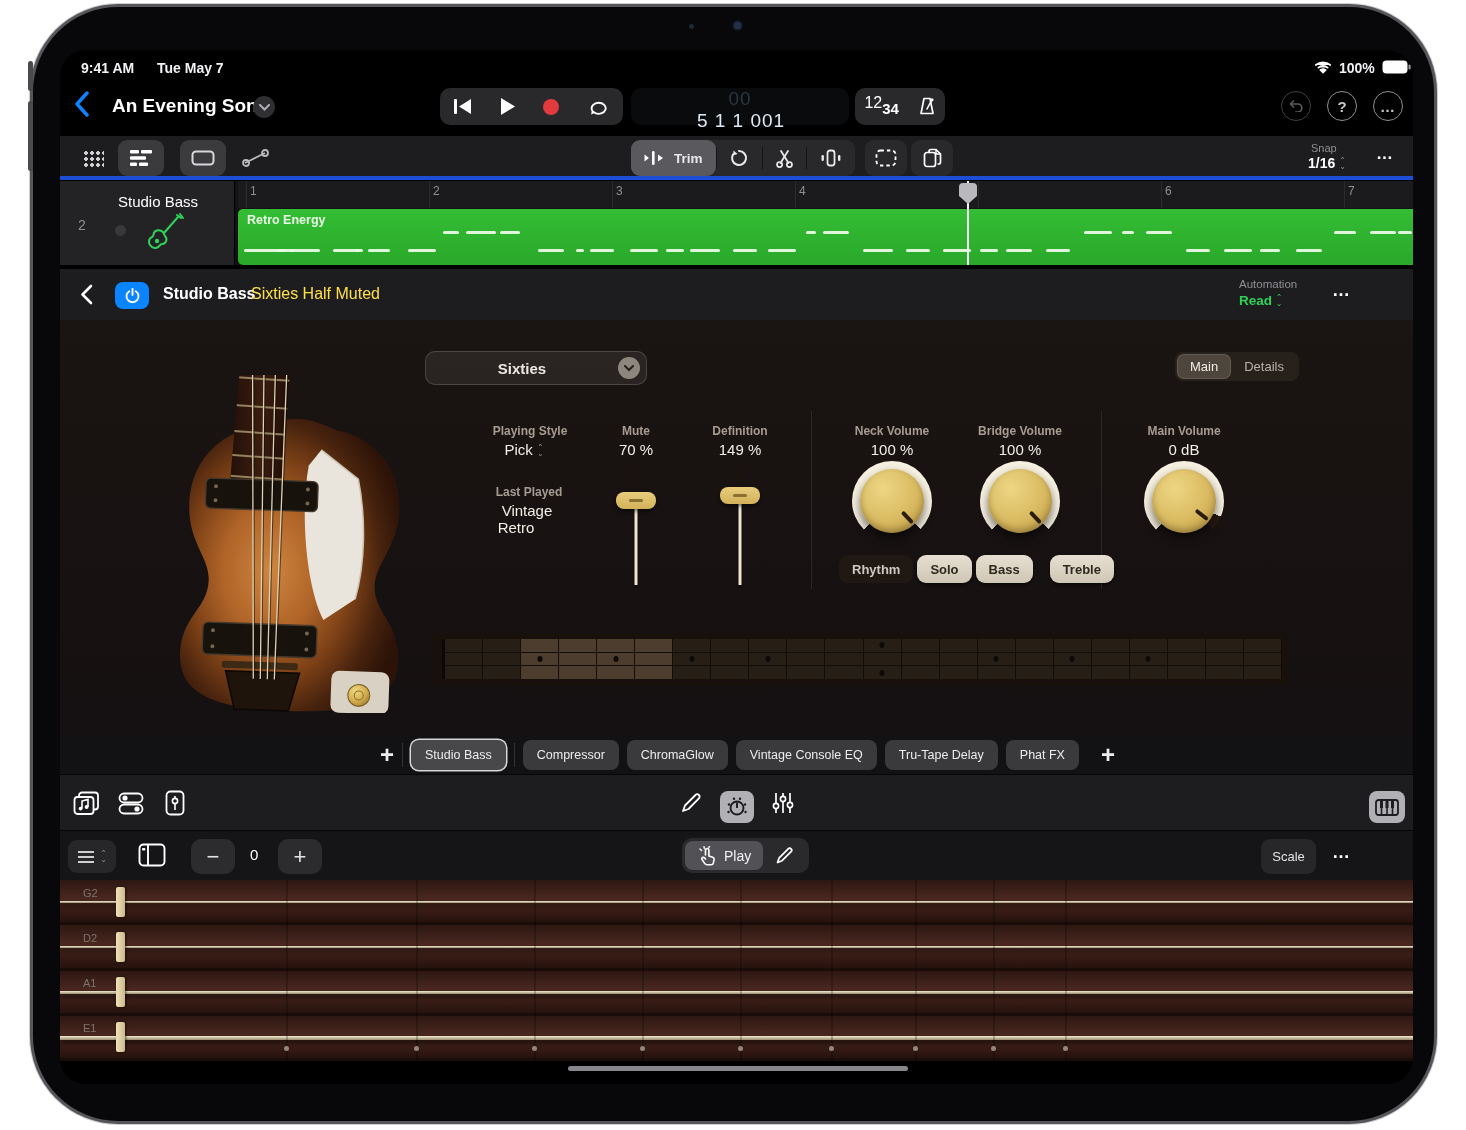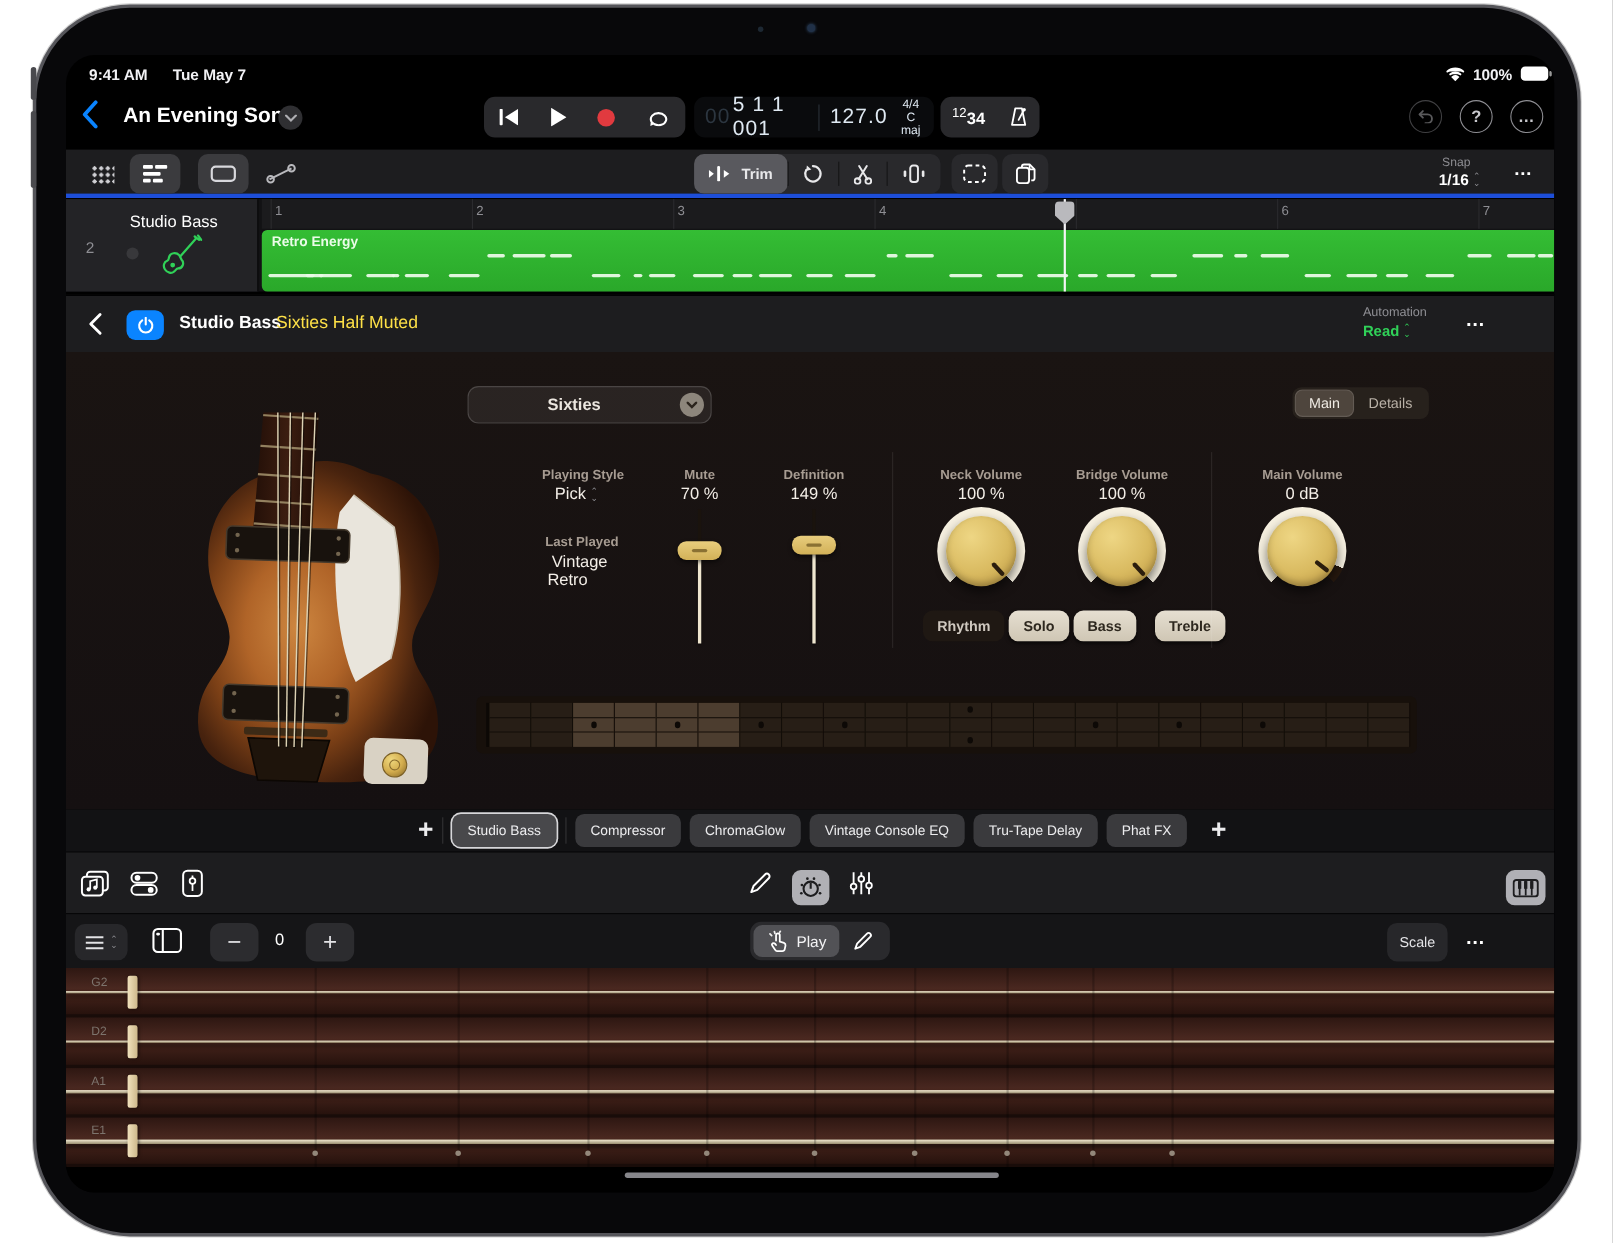--- a/index.html
+++ b/index.html
@@ -8,21 +8,21 @@
   
   .device { position:absolute; left:30px; top:4px; width:1407px; height:1120px; border-radius:88px;
             background:#08080a; border:3px solid #55555a; box-shadow:0 0 0 1px #cfcfcf; }
   .side-btn { position:absolute; left:-5px; width:5px; background:#4a4a4e; border-radius:3px; }
   .cam-dot { position:absolute; border-radius:50%; }
   .screen { position:absolute; left:27px; top:43px; width:1353px; height:1034px; border-radius:26px; background:#000; overflow:hidden; }
   
   .statusbar { position:absolute; left:0; top:0; width:100%; height:32px; color:#f2f2f5; font-size:14px; font-weight:bold; }
   .row-flex { display:flex; align-items:center; }
   .transport-cluster { background:#29292c; border-radius:10px; display:flex; align-items:center; justify-content:space-around; }
-  .lcd { background:#0a0b0d; border-radius:10px; display:flex; align-items:center; color:#dfe9f2; }
+  .lcd { background:#0a0b0d; border-radius:10px; display:flex; align-items:center; color:#dfe9f2;flex-direction:column; }
   .lcd .big { font-size:19px; letter-spacing:1px; }
   .lcd .dim { color:#2c3640; }
   .lcd-div { width:1px; height:24px; background:#2a3138; margin:0 10px; }
   .lcd .sig { font-size:11px; line-height:12px; text-align:center; color:#dfe9f2; }
   .ringbtn { width:30px; height:30px; border-radius:50%; border:1.6px solid #8e8e93; color:#c7c7cc; display:flex; align-items:center; justify-content:center; font-size:15px; font-weight:bold; }
   .updown { display:inline-flex; flex-direction:column; font-size:8px; line-height:6px; vertical-align:middle; font-weight:normal; }
   
   .toolbar { position:absolute; left:0; top:86px; width:100%; height:44px; background:#1d1d1f; border-bottom:4px solid #1d4ed8; }
   .tbtn { position:absolute; top:4px; height:36px; border-radius:9px; display:flex; align-items:center; justify-content:center; }
   .tbtn.sel { background:#3b3b3e; }
@@ -171,21 +171,21 @@
       <span class="big" style="margin-left:2px;">5 1 1 001</span>
       <span class="lcd-div"></span>
       <span class="big">127.0</span>
       <span class="sig" style="margin-left:10px;">
         <span style="display:block;">4/4</span>
         <span style="display:block;">C maj</span>
       </span>
     </div>
 
     <div class="transport-cluster abs" style="left:795px;top:38px;width:90px;height:37px;">
-      <span style="color:#fff;"><sup style="font-size:12px;">12</sup><span style="font-size:15px;font-weight:bold;">34</span></span>
+      <span style="color:#fff;"><sup style="font-size:16px;">12</sup><span style="font-size:15px;font-weight:bold;">34</span></span>
       <span class="icon">
         <svg width="18" height="19" viewBox="0 0 18 19">
             <path d="M6 1.5 h6 l3 15 h-12 Z" stroke="#fff" stroke-width="1.7" fill="none" stroke-linejoin="round"></path>
             <path d="M9 12 L13.5 3.5" stroke="#fff" stroke-width="1.6" stroke-linecap="round"></path>
             <circle cx="14" cy="2.8" r="1.6" fill="#fff"></circle>
           </svg>
       </span>
     </div>
 
     <span class="ringbtn abs" style="left:1221px;top:41px;opacity:.45;">

